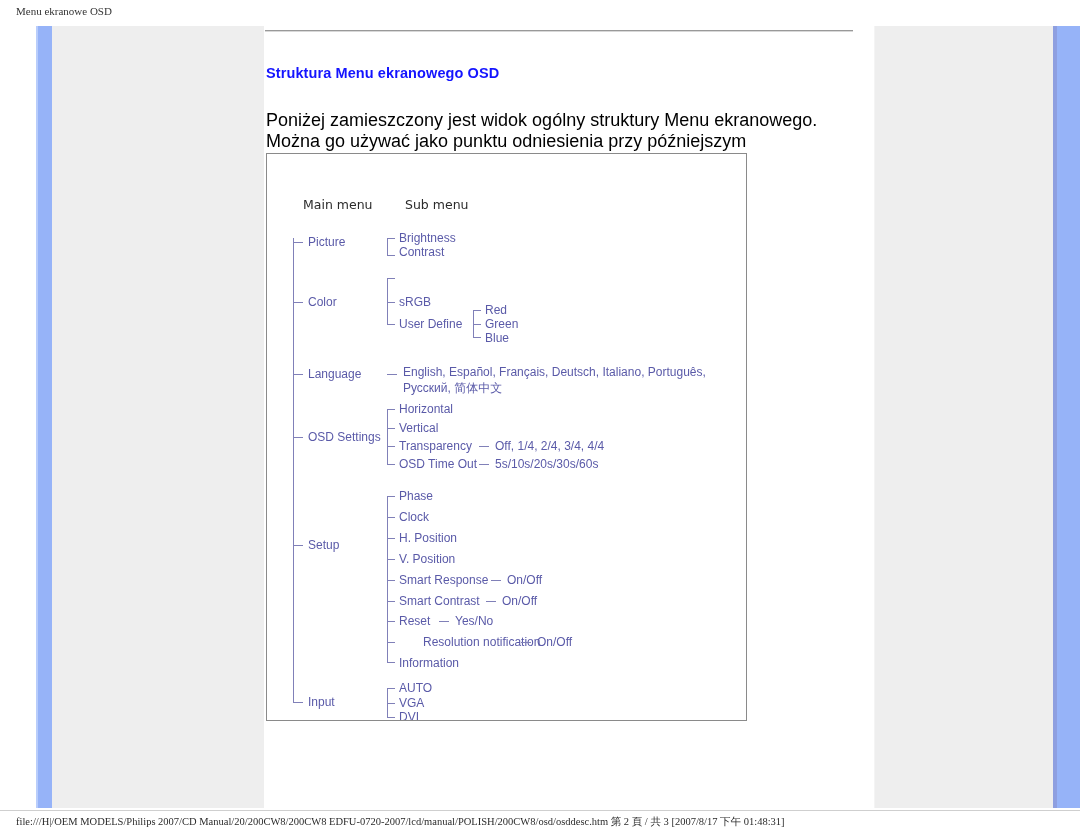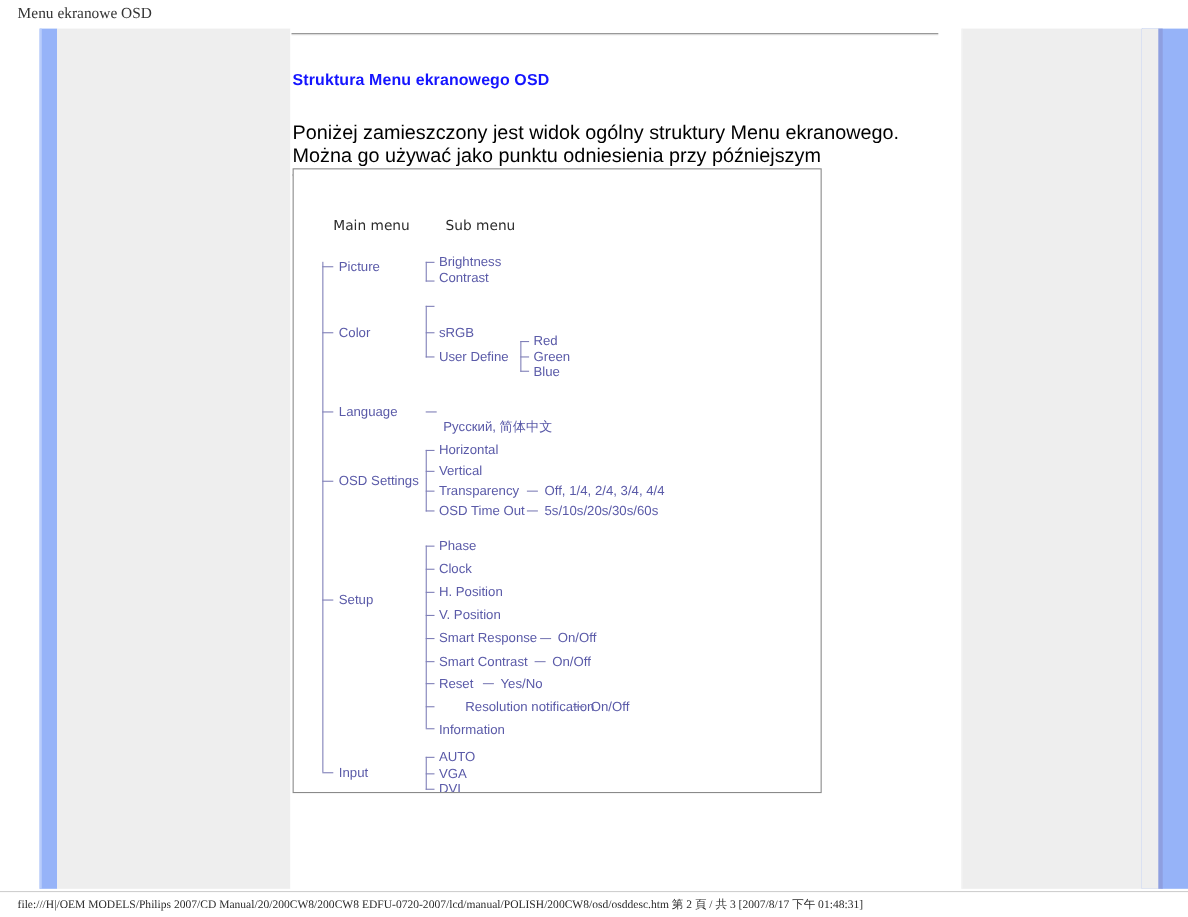--- a/index.html
+++ b/index.html
@@ -14,21 +14,21 @@
     overflow: hidden;
     font-family: "Liberation Sans", sans-serif;
   }
 
   
   .print-header {
     position: absolute;
     left: 16px;
     top: 5px;
     font-family: "Liberation Serif", serif;
-    font-size: 14px;
+    font-size: 11px;
     color: #333333;
     white-space: nowrap;
   }
 
   
   .page-frame {
     position: absolute;
     left: 36px;
     top: 26px;
     width: 1044px;
@@ -264,20 +264,21 @@
     <div class="hline" style="left:206px; top:156px; width:8px;"></div>
     <div class="hline" style="left:206px; top:170px; width:8px;"></div>
     <div class="hline" style="left:206px; top:183px; width:8px;"></div>
     <div class="dtext" style="left:218px; top:149px;">Red</div>
     <div class="dtext" style="left:218px; top:163px;">Green</div>
     <div class="dtext" style="left:218px; top:177px;">Blue</div>
 
     <div class="dash" style="left:26px; top:220px;"></div>
     <div class="dtext main-item" style="left:41px; top:213px;">Language</div>
     <div class="dash" style="left:120px; top:220px;"></div>
+    <div class="dtext" style="left:136px; top:211px;">English, Español, Français, Deutsch, Italiano, Português,</div>
     <div class="dtext" style="left:136px; top:227px;">Русский, 简体中文</div>
 
     <div class="dash" style="left:26px; top:283px;"></div>
     <div class="dtext main-item" style="left:41px; top:276px;">OSD Settings</div>
     <div class="vline" style="left:120px; top:255px; height:56px;"></div>
     <div class="hline" style="left:120px; top:255px; width:8px;"></div>
     <div class="hline" style="left:120px; top:274px; width:8px;"></div>
     <div class="hline" style="left:120px; top:292px; width:8px;"></div>
     <div class="hline" style="left:120px; top:310px; width:8px;"></div>
     <div class="dtext" style="left:132px; top:248px;">Horizontal</div>

